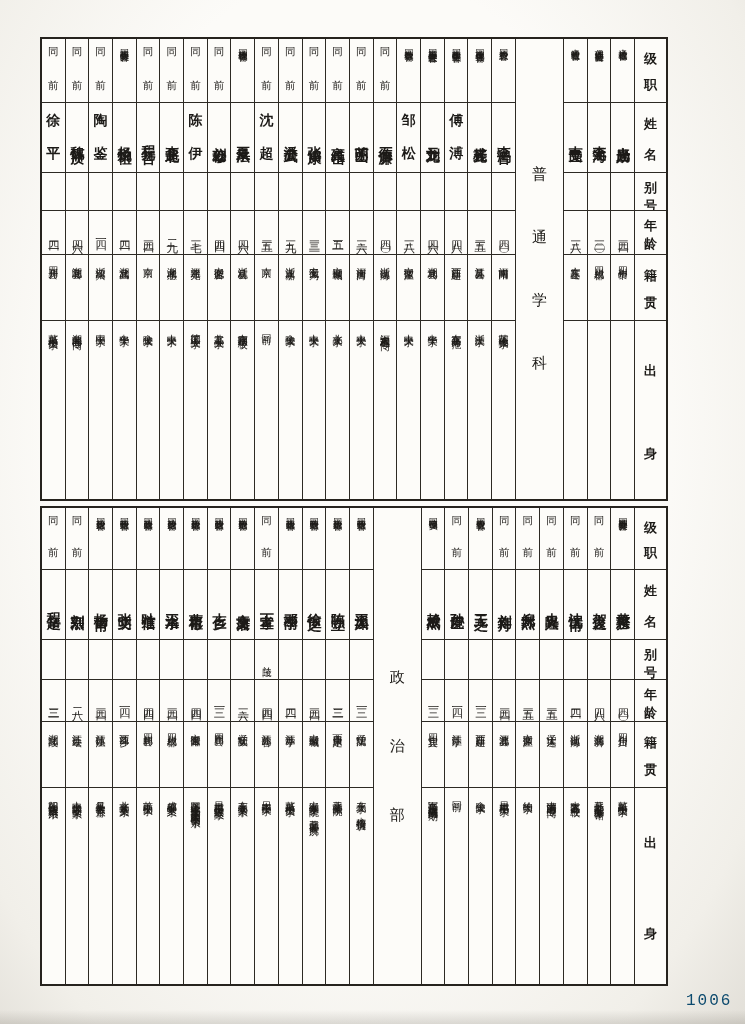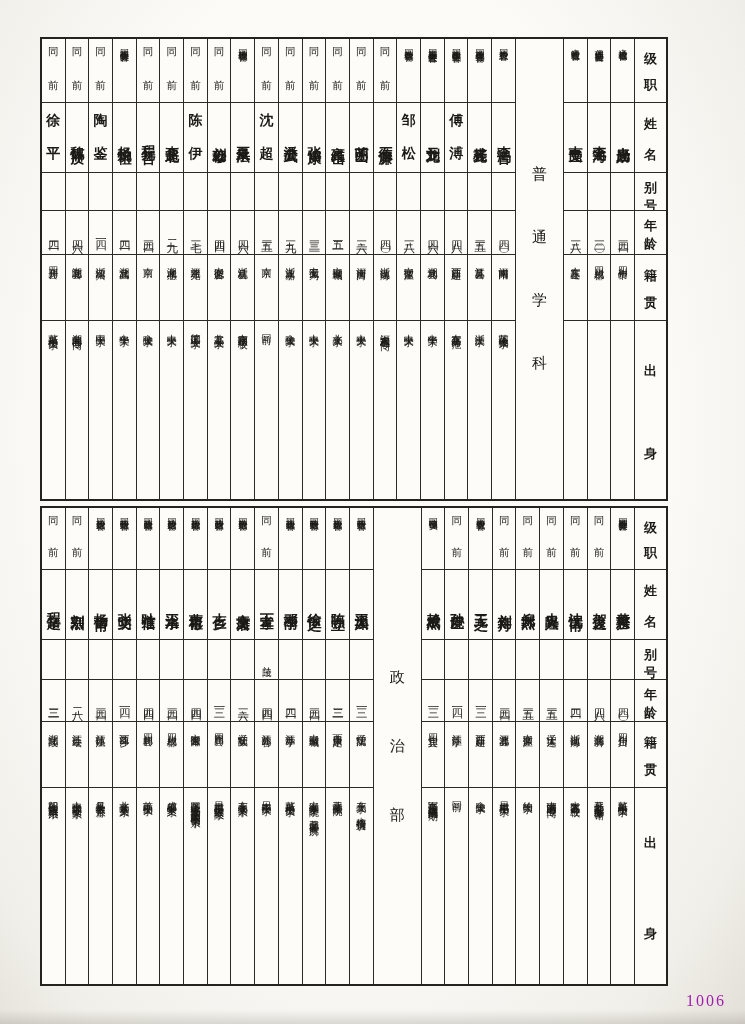--- a/index.html
+++ b/index.html
@@ -56,21 +56,21 @@
   .r-origin.cell .vtext{font-size:10px;line-height:11px;height:calc(100% - 7px);letter-spacing:1px;}
 
   .char-spread{display:flex;flex-direction:column;align-items:center;}
   .rank-spread{height:calc(100% - 12px);justify-content:space-between;font-size:10.5px;margin-top:3px;}
   .name-spread{height:calc(100% - 18px);justify-content:space-between;font-size:14px;font-weight:bold;}
   .header-spread{height:calc(100% - 8px);justify-content:space-around;font-size:13px;font-weight:bold;margin-top:4px;}
   .section-spread{height:100%;justify-content:center;gap:var(--sec-gap);font-size:15px;}
 
   .page-number{
     position:absolute;left:686px;top:992px;
-    font-size:16px;letter-spacing:2px;color:#a21caf;
+    font-size:16px;letter-spacing:2px;color:#0c4a6e;font-family:Liberation Mono, monospace;
   }
 </style>
 </head>
 <body>
 
 <div class="page">
   <div class="grid grid-top" id="grid-top">
       <div class="col header-col">
         <div class="cell r-rank">
           <div class="char-spread header-spread">

